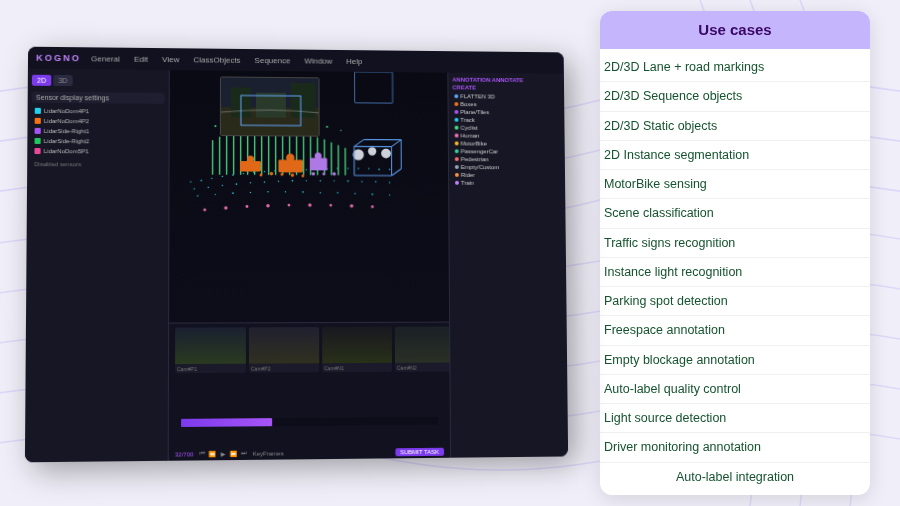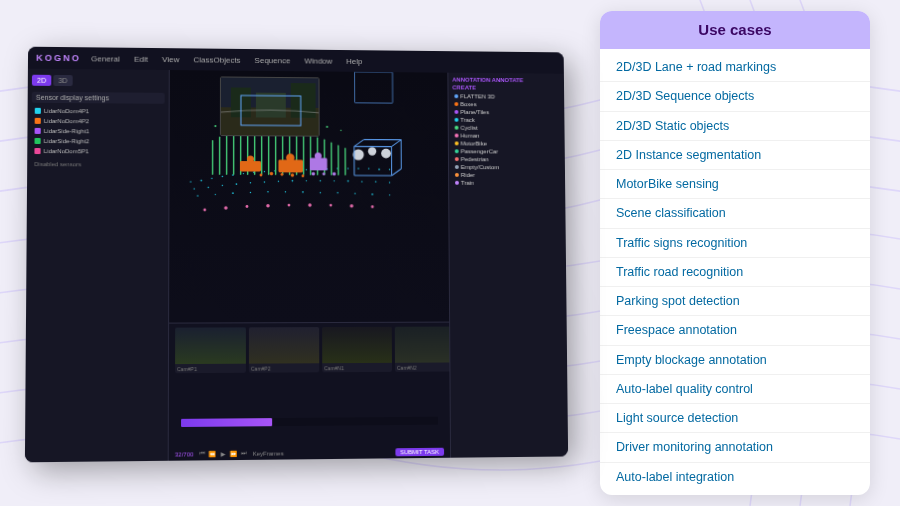--- a/index.html
+++ b/index.html
@@ -324,29 +324,30 @@
       font-size: 15px;
       font-weight: 700;
       color: #3b0764;
     }
 
     .use-cases-list {
       padding: 4px 0;
     }
 
     .use-case-item {
-      padding: 6px 16px;
+      padding: 6px 4px;
       font-size: 12.5px;
-      color: #0369a1;
+      color: #14532d;
       border-bottom: 1px solid #f0f0f0;
       line-height: 1.3;
     }
 
     .use-case-item:last-child {
       border-bottom: none;
+      text-align: center;
     }
 
     
     .wave-line {
       fill: none;
       stroke: #c4b5fd;
       stroke-width: 1.5;
       opacity: 0.4;
     }
   </style>
@@ -684,21 +685,21 @@
       <span class="use-cases-title">Use cases</span>
     </div>
     <div class="use-cases-list">
       <div class="use-case-item">2D/3D Lane + road markings</div>
       <div class="use-case-item">2D/3D Sequence objects</div>
       <div class="use-case-item">2D/3D Static objects</div>
       <div class="use-case-item">2D Instance segmentation</div>
       <div class="use-case-item">MotorBike sensing</div>
       <div class="use-case-item">Scene classification</div>
       <div class="use-case-item">Traffic signs recognition</div>
-      <div class="use-case-item">Traffic road recognition</div>
+      <div class="use-case-item">Instance light recognition</div>
       <div class="use-case-item">Parking spot detection</div>
       <div class="use-case-item">Freespace annotation</div>
       <div class="use-case-item">Empty blockage annotation</div>
       <div class="use-case-item">Auto-label quality control</div>
       <div class="use-case-item">Light source detection</div>
       <div class="use-case-item">Driver monitoring annotation</div>
       <div class="use-case-item">Auto-label integration</div>
     </div>
   </div>
 

